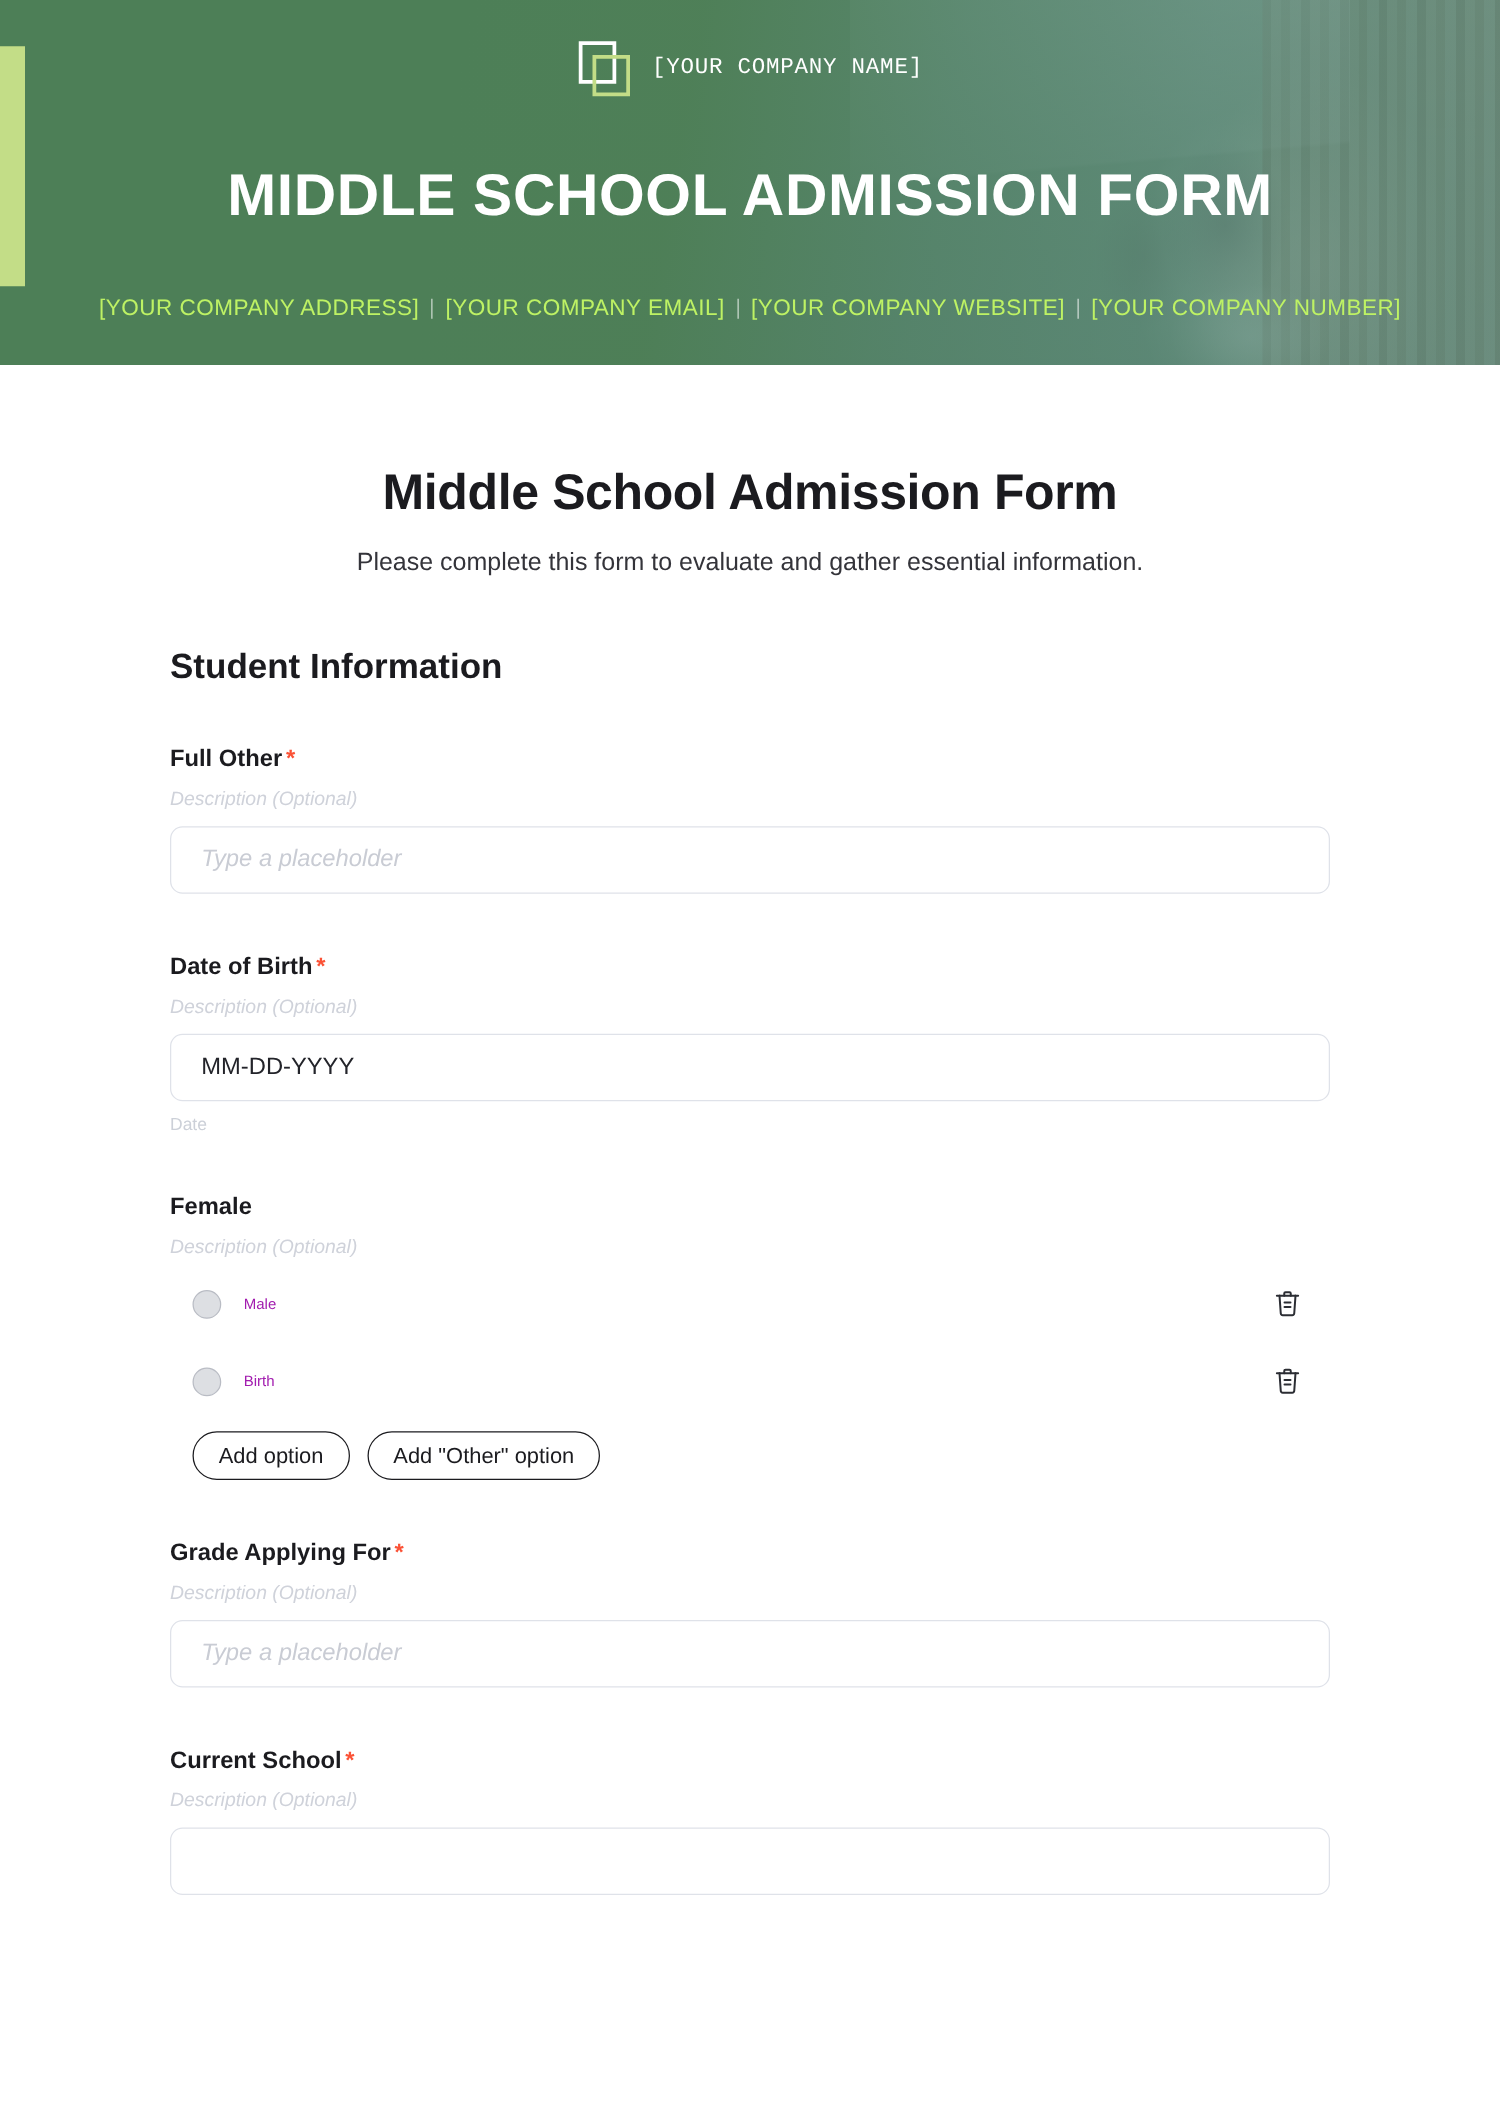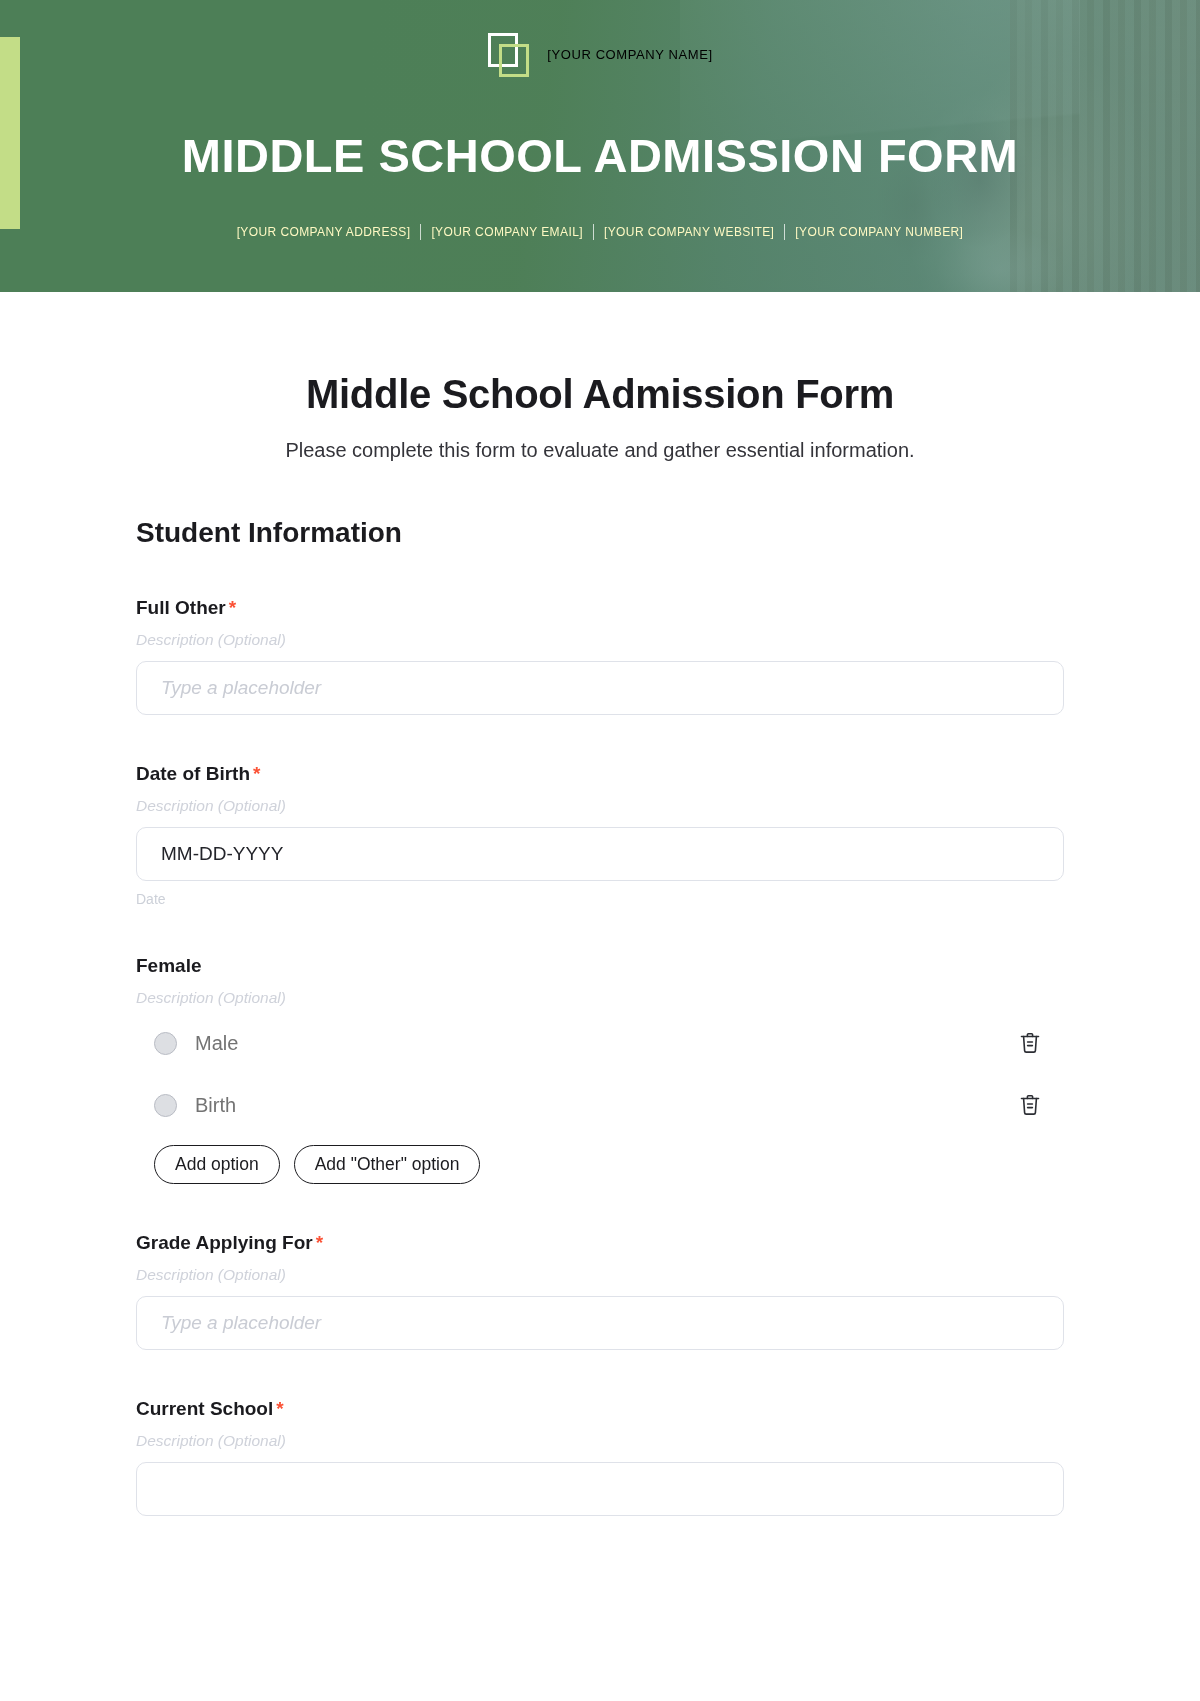--- a/index.html
+++ b/index.html
@@ -86,44 +86,45 @@
     left: 1px; top: 2px;
     width: 30px; height: 34px;
     border: 3px solid #ffffff;
   }
   .brand-logo .sq-green {
     left: 12px; top: 13px;
     width: 30px; height: 33px;
     border: 3px solid #c3dd87;
   }
   .brand-name {
-    color: #000000;
-    font-size: 13px;
+    color: #ffffff;
+    font-size: 18px;
     letter-spacing: .6px;
     white-space: nowrap;
+    font-family: Liberation Mono, monospace;
   }
   .banner-title {
     position: absolute;
     left: 0; right: 0; top: 131px;
     text-align: center;
     color: #ffffff;
     font-size: 47px;
     font-weight: 700;
     letter-spacing: .5px;
     line-height: 1.05;
   }
   .banner-contacts {
     position: absolute;
-    left: 0; right: 0; top: 224px;
+    left: 0; right: 0; top: 236px;
     display: flex;
     align-items: center;
     justify-content: center;
     gap: 0;
-    color: #fef9c3;
-    font-size: 12px;
+    color: #bef264;
+    font-size: 18px;
     letter-spacing: .4px;
   }
   .banner-contacts .item { padding: 0 10px; white-space: nowrap; }
   .banner-contacts .sep {
     width: 1px; height: 16px;
     background: rgba(255,255,255,.72);
   }
 
   
   .page {
@@ -211,22 +212,22 @@
   .radio-dot {
     width: 23px; height: 23px;
     border-radius: 50%;
     border: 1px solid #b9bcc4;
     background: #dddfe3;
     margin-left: 18px;
     flex: 0 0 auto;
   }
   .option-label {
     margin-left: 18px;
-    font-size: 20px;
-    color: #737373;
+    font-size: 12px;
+    color: #a21caf;
   }
   .option-spacer { flex: 1 1 auto; }
   .trash-btn {
     width: 26px; height: 26px;
     margin-right: 21px;
     display: flex;
     align-items: center;
     justify-content: center;
   }
   .trash-btn svg { display: block; }

